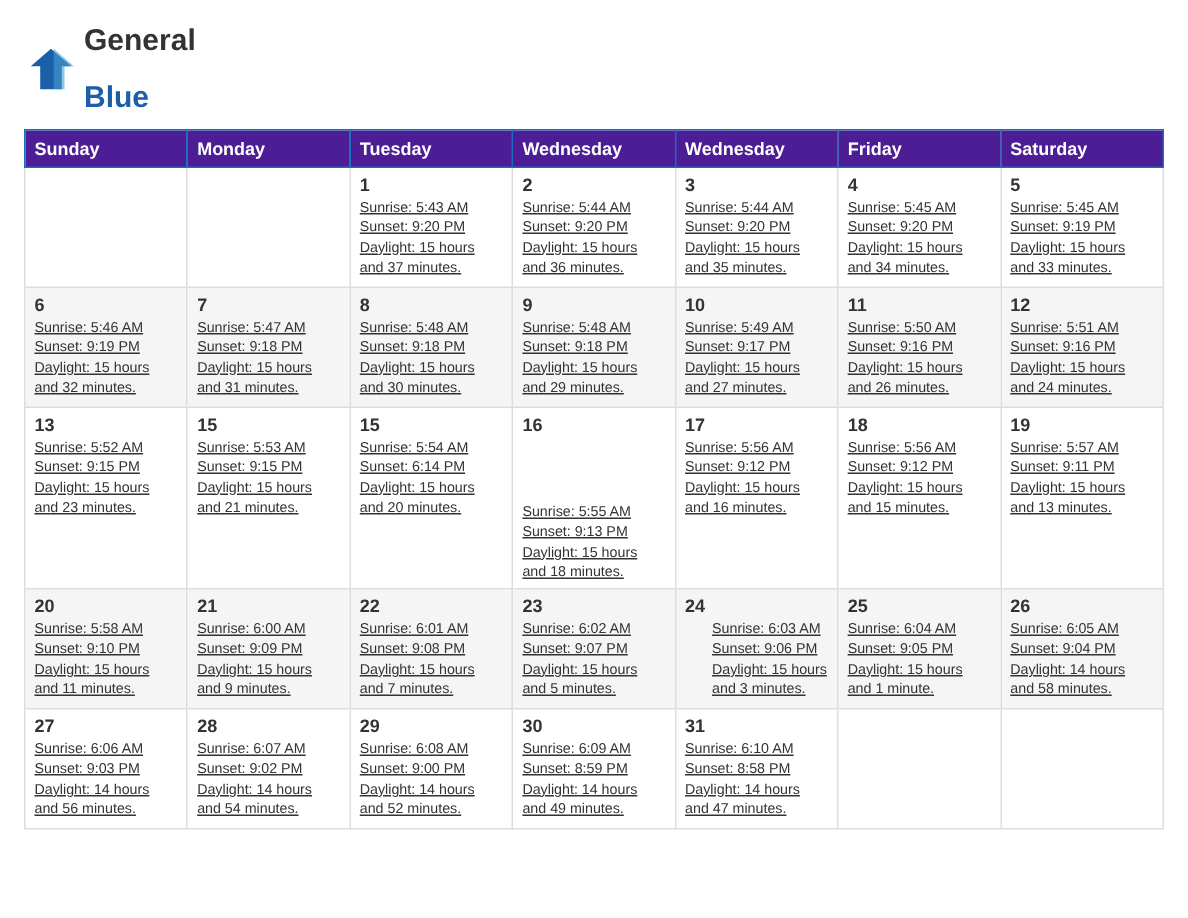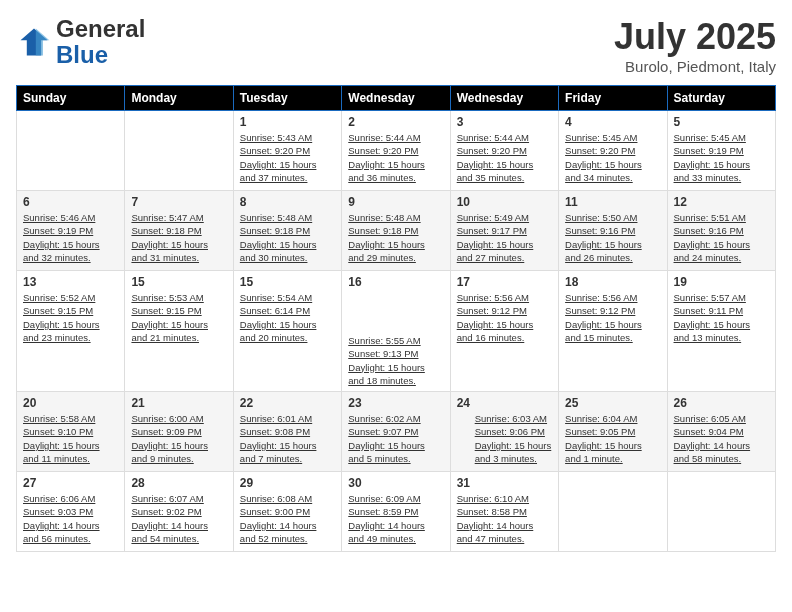--- a/index.html
+++ b/index.html
@@ -17,23 +17,24 @@
       margin-bottom: 10px;
     }
     .logo {
       display: flex;
       align-items: center;
       gap: 4px;
     }
     .logo-text {
       display: flex;
       flex-direction: column;
-      font-size: 24px;
+      font-size: 20px;
       font-weight: bold;
       line-height: 1.1;
+      gap: 16px;
     }
     .logo-general { color: #333; }
     .logo-blue { color: #1a5fa8; }
     .logo-icon {
       width: 36px;
       height: 36px;
     }
     .title-area {
       text-align: right;
     }
@@ -45,21 +46,21 @@
     .location {
       font-size: 15px;
       color: #555;
     }
     .calendar {
       width: 100%;
       border-collapse: collapse;
       border: 1px solid #ccc;
     }
     .calendar th {
-      background-color: #000000;
+      background-color: #4c1d95;
       color: white;
       font-size: 12px;
       font-weight: bold;
       padding: 5px 6px;
       text-align: left;
       border: 1px solid #1a6abf;
     }
     .calendar td {
       vertical-align: top;
       padding: 4px 6px;
@@ -94,24 +95,20 @@
   <div class="logo">
     <svg class="logo-icon" viewBox="0 0 40 40">
       <path d="M20 5 L35 18 L28 18 L28 35 L12 35 L12 18 L5 18 Z" fill="#1a5fa8"></path>
       <path d="M22 5 L37 18 L30 18 L30 35 L22 35 Z" fill="#4a9fd4" opacity="0.6"></path>
     </svg>
     <div class="logo-text">
       <span class="logo-general">General</span>
       <span class="logo-blue">Blue</span>
     </div>
   </div>
-  <div class="title-area">
-    <div class="month-title">July 2025</div>
-    <div class="location">Burolo, Piedmont, Italy</div>
-  </div>
 </div>
 
 <table class="calendar">
   <thead>
     <tr>
     <th>Sunday</th>
         <th>Monday</th>
         <th>Tuesday</th>
         <th>Wednesday</th>
         <th>Wednesday</th>

